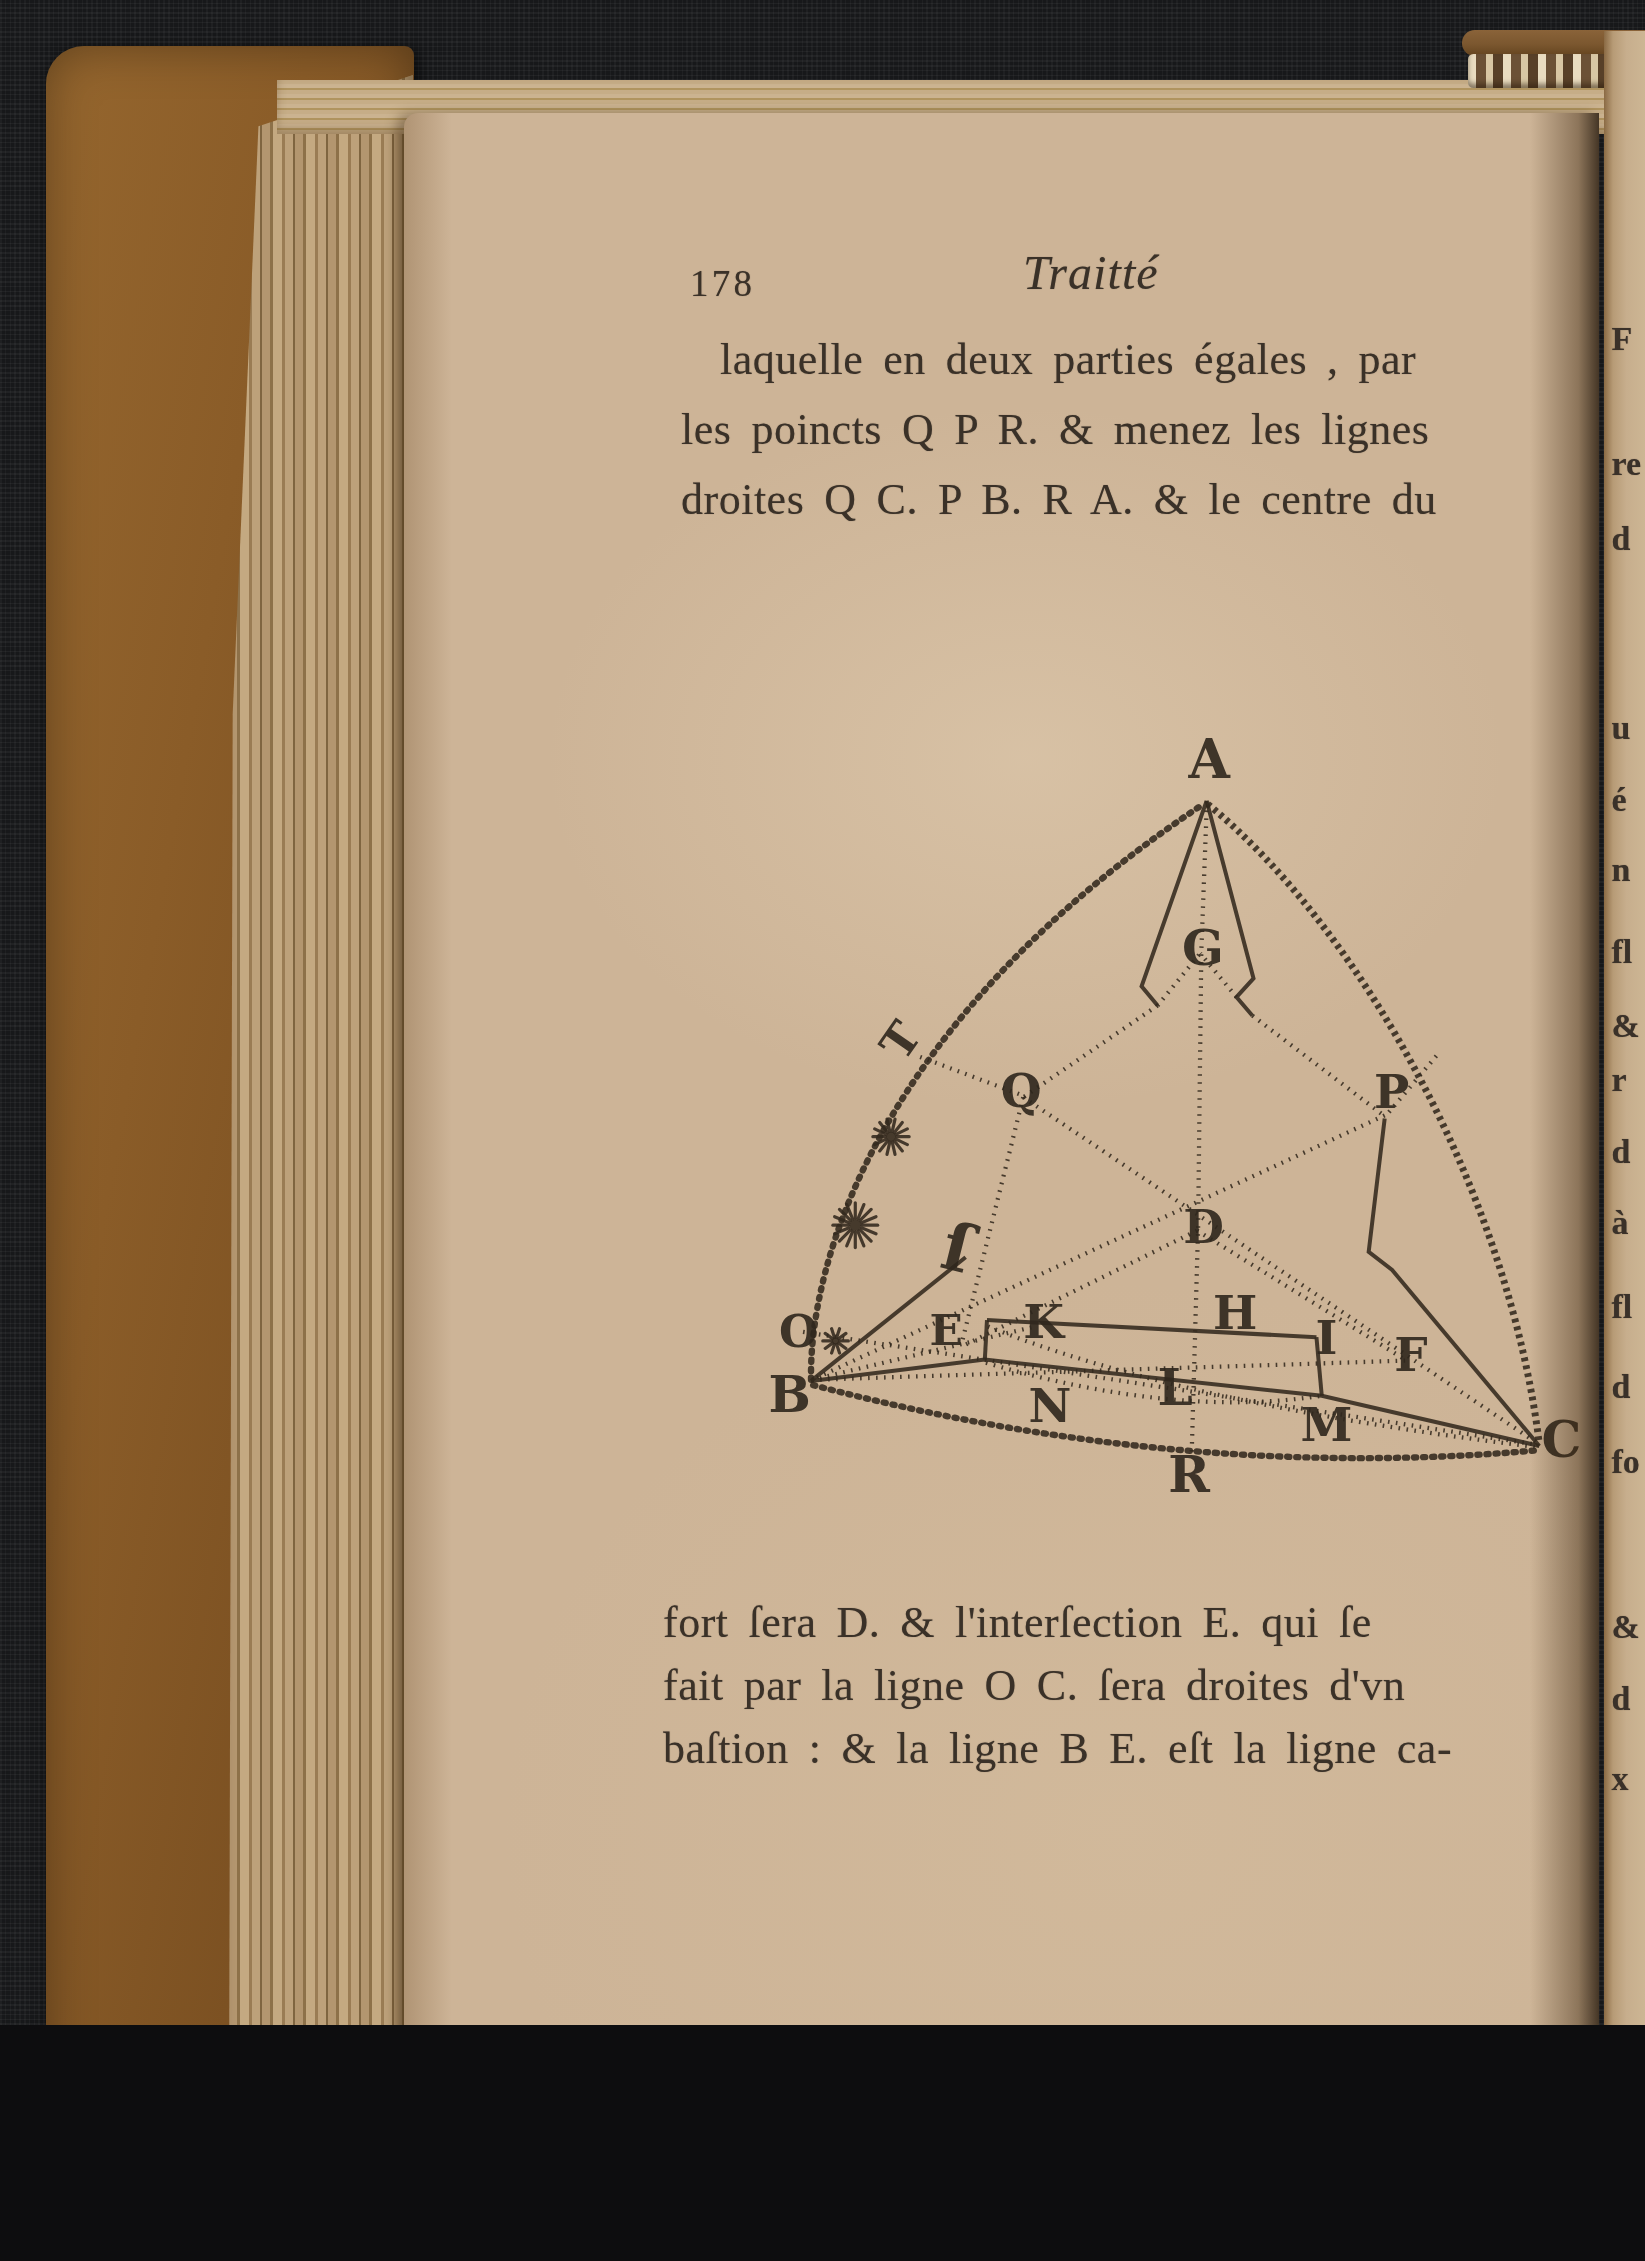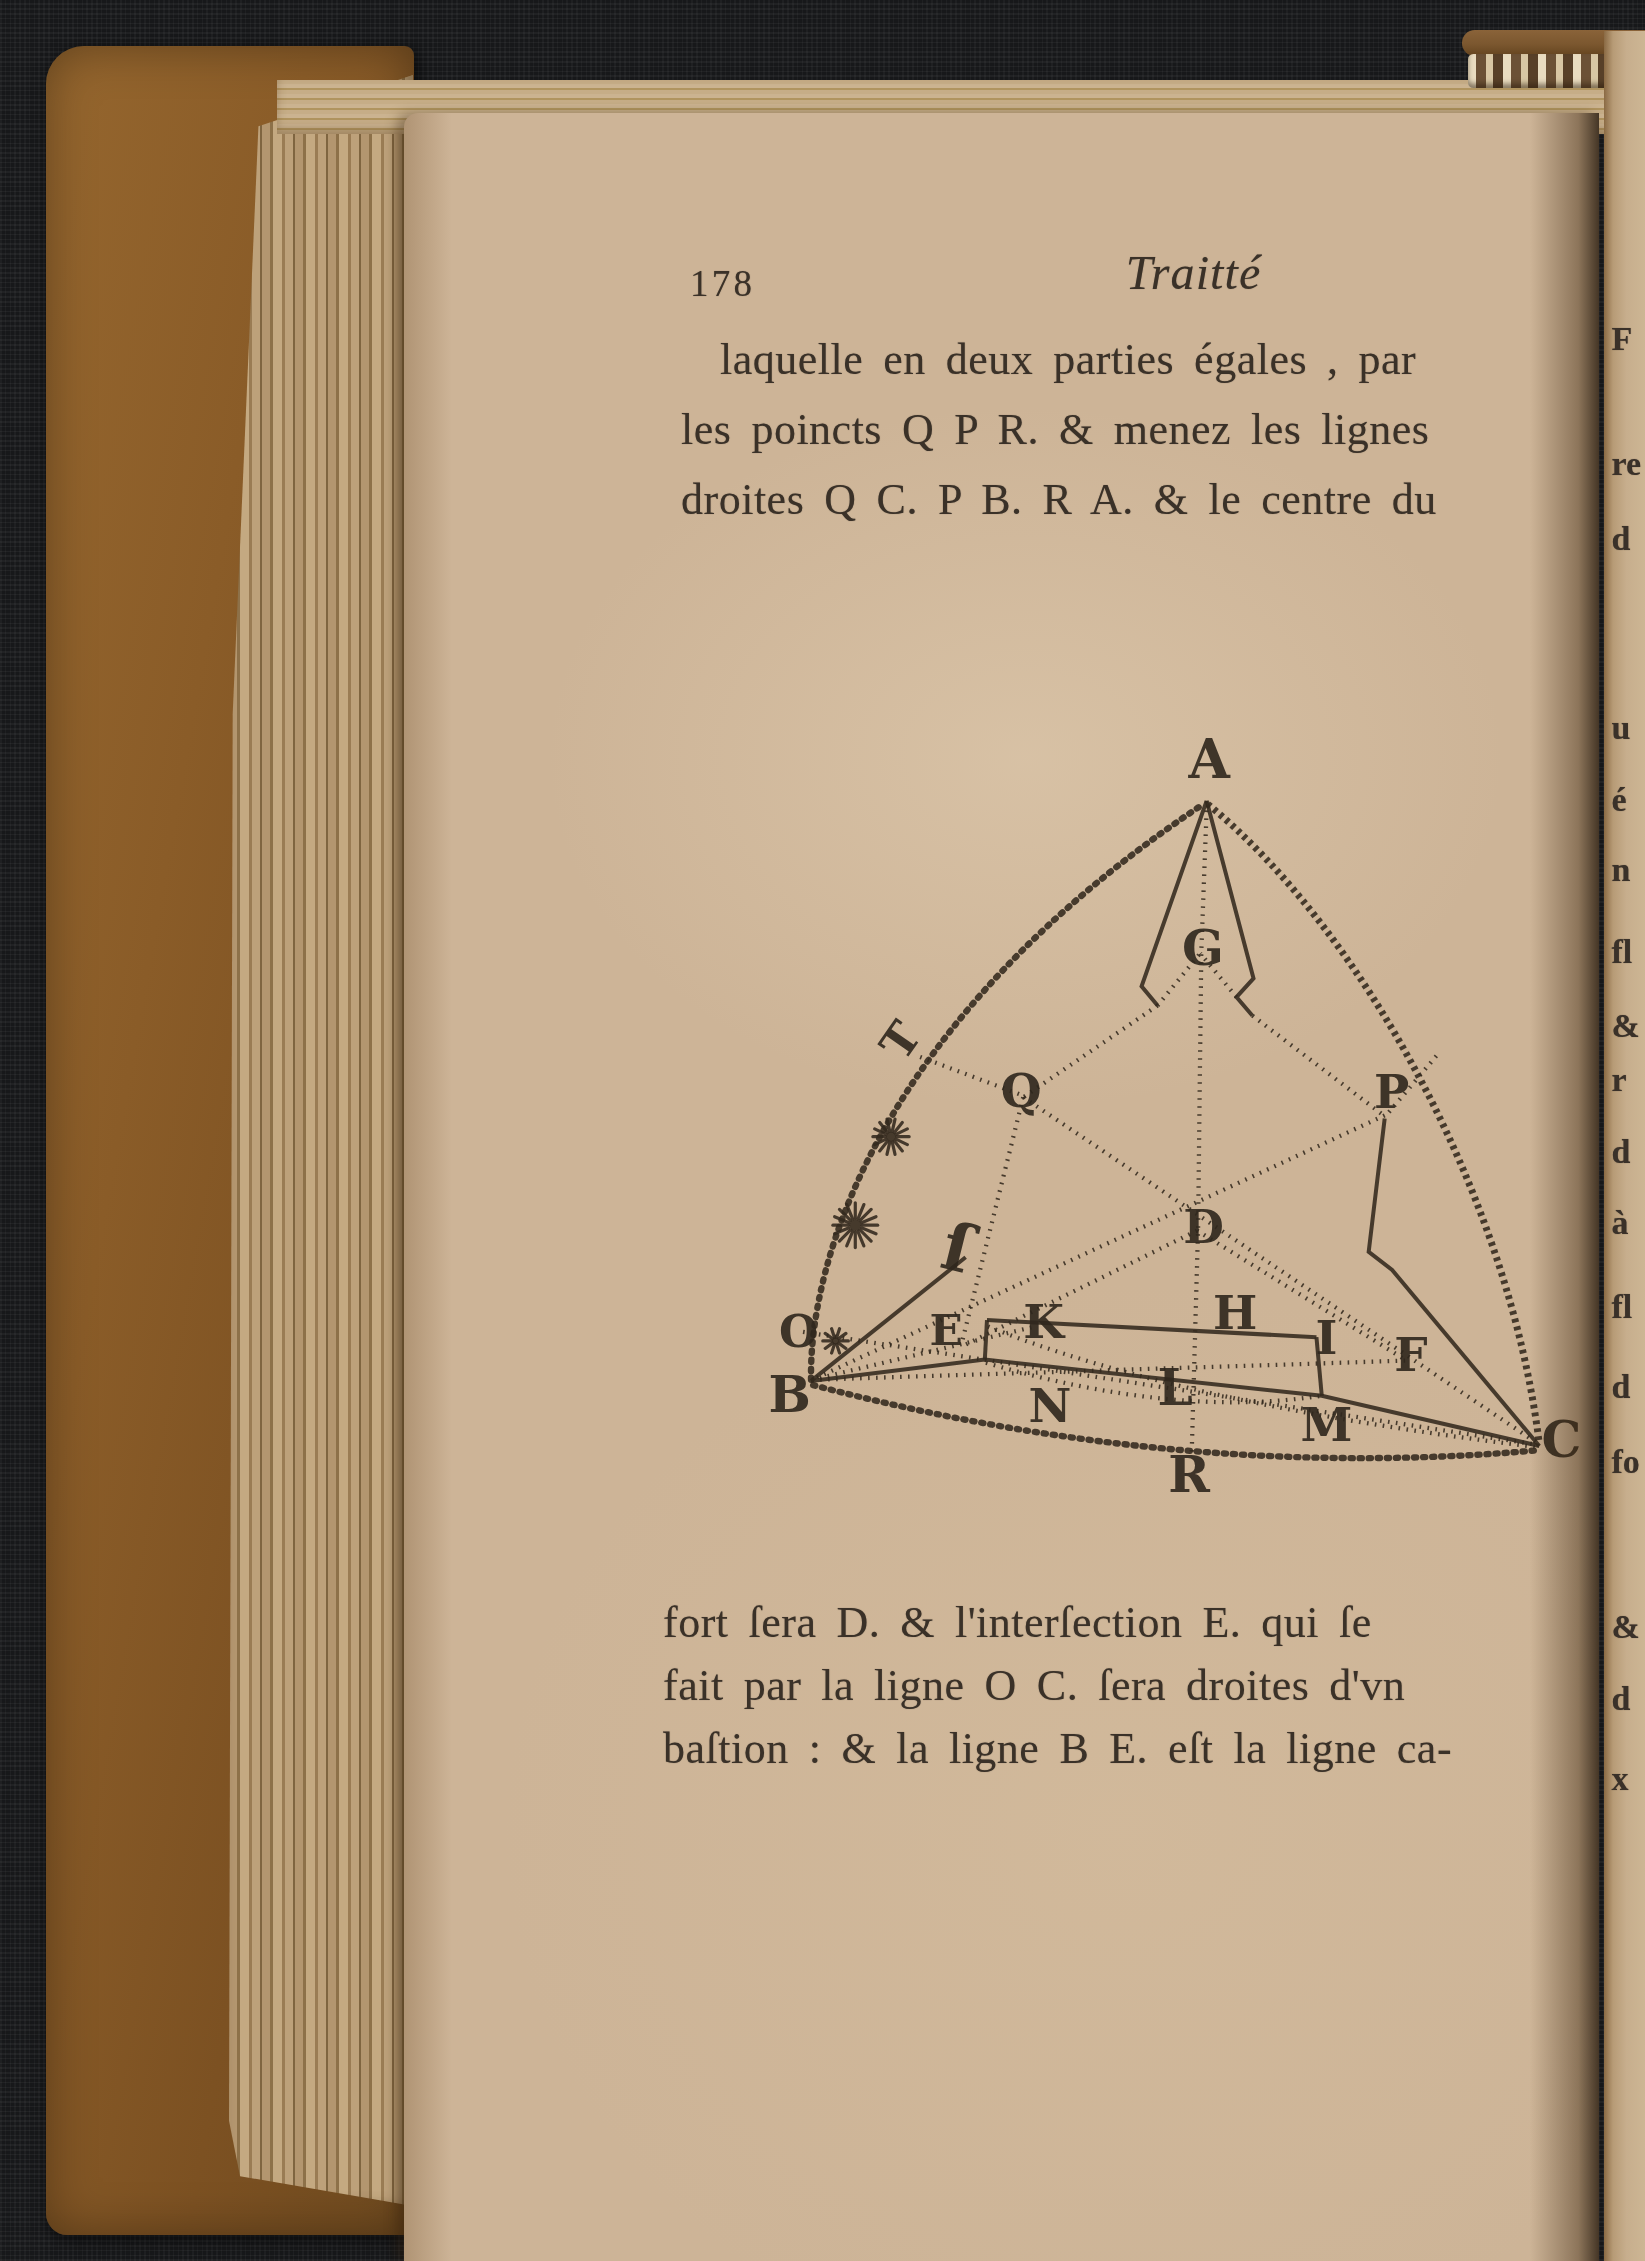--- a/index.html
+++ b/index.html
@@ -1,16 +1,16 @@
 <!DOCTYPE html>
 <html style="font-size:8.5px"><head>
 <meta charset="utf-8">
 <style>
   html,body{margin:0;padding:0;background:#0d0d0f;}
-  .stage{position:relative;width:1645px;height:2261px;overflow:hidden;
+  .stage{position:relative;width:1645px;height:2025px;overflow:hidden;
     background:
       repeating-linear-gradient(0deg, rgba(255,255,255,0.045) 0 1.6px, rgba(0,0,0,0) 1.6px 4.8px),
       repeating-linear-gradient(90deg, rgba(255,255,255,0.035) 0 1.6px, rgba(0,0,0,0) 1.6px 4.8px),
       #17181a;
     font-family:"Liberation Serif","DejaVu Serif",serif;}
   
   .cover{position:absolute;left:46px;top:46px;width:368px;height:2189px;
     border-radius:38px 9.6px 7.5px 21.3px;
     background:linear-gradient(100deg,#95662e 0%,#8a5c28 35%,#7c5122 70%,#6f4a1f 100%);
     box-shadow:inset 0 0 48px rgba(0,0,0,0.35), 3.2px 4.3px 16px rgba(0,0,0,0.6);}
@@ -41,21 +41,21 @@
   .gutter{position:absolute;top:0;right:0;width:69px;height:100%;
     background:linear-gradient(90deg, rgba(62,40,16,0) 0%, rgba(62,40,16,0.45) 70%, rgba(30,18,6,0.78) 100%);}
   
   .facing{position:absolute;left:1604px;top:31px;width:41px;height:2230px;
     background:linear-gradient(90deg,#8a6a44 0%,#b79b76 22%,#c7ae8d 55%,#cdb694 100%);}
   .facing span{position:absolute;left:7.5px;color:#3a3129;font-size:34px;font-weight:bold;
     text-shadow:0 0 1.1px rgba(58,49,41,0.55);}
   
   .ink{color:#3a3128;text-shadow:0 0 1.1px rgba(58,49,40,0.45);}
   .pagenum{position:absolute;left:286px;top:149px;font-size:37px;letter-spacing:3.2px;}
-  .runhead{position:absolute;left:619px;top:132px;width:341px;text-align:center;
+  .runhead{position:absolute;left:619px;top:132px;width:341px;text-align:left;
     font-style:italic;font-size:48px;letter-spacing:1.1px;}
   .para{position:absolute;font-size:44px;letter-spacing:0.5px;word-spacing:8.5px;white-space:nowrap;}
   .para1{left:277px;top:212px;width:928px;line-height:70px;}
   .para1 div:first-child{text-indent:39px;}
   .para2{left:259px;top:1478px;width:944px;line-height:63px;}
   svg.figure{position:absolute;left:342px;top:596px;width:853px;height:800px;overflow:visible;}
   .fig-stroke{fill:none;stroke:#33291e;opacity:0.88;}
   .s-solid{stroke-width:7.5px;}
   .s-dot{stroke-width:8px;stroke-dasharray:3 12;}
   .s-dotheavy{stroke-width:12px;stroke-dasharray:4 13;stroke-linecap:round;}

